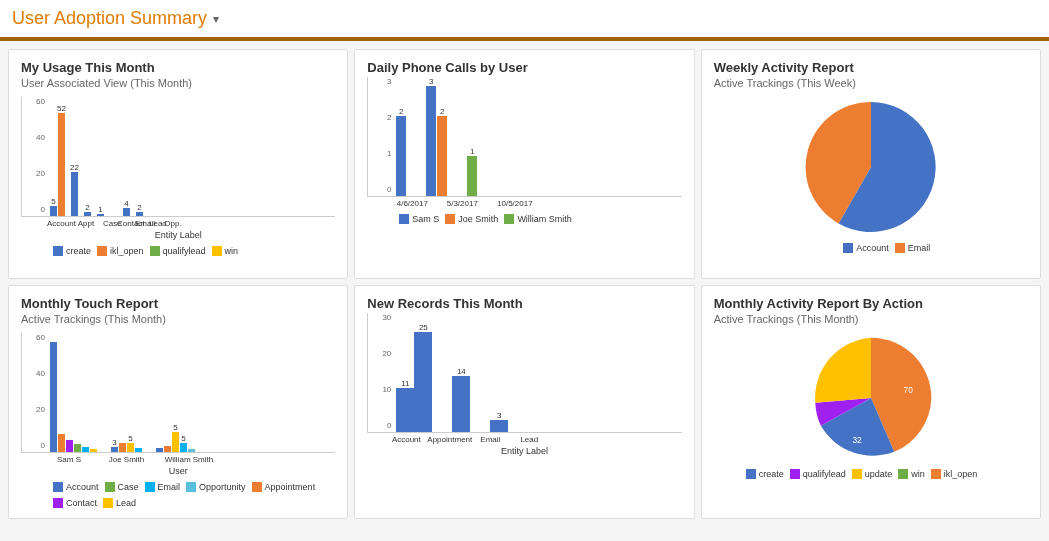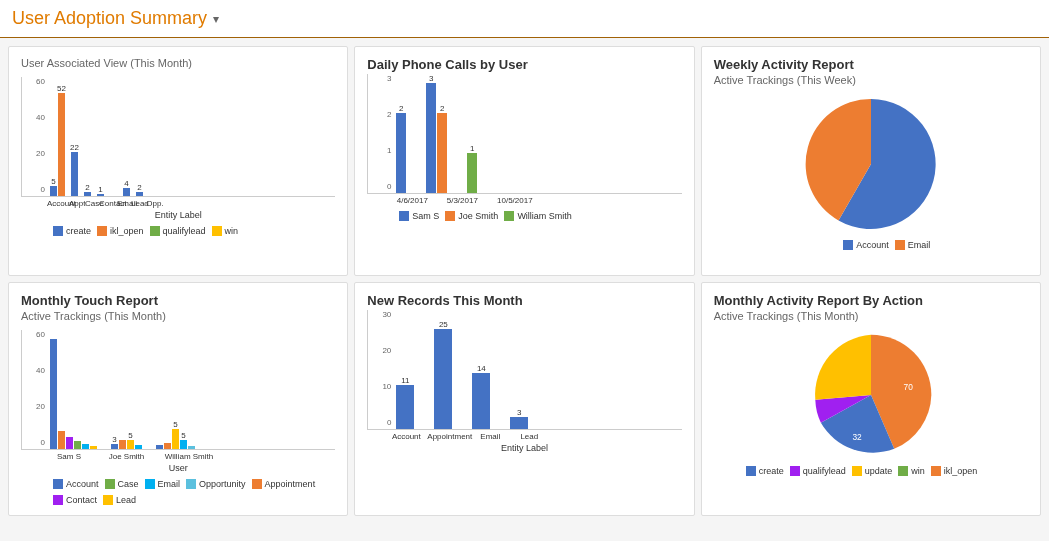--- a/index.html
+++ b/index.html
@@ -5,21 +5,21 @@
     * { box-sizing: border-box; margin: 0; padding: 0; }
     body {
       font-family: 'Segoe UI', Arial, sans-serif;
       background: #f5f5f5;
       font-size: 12px;
       color: #333;
     }
     .page-header {
       background: #fff;
       padding: 8px 12px;
-      border-bottom: 1px solid #a16207;
+      border-bottom: 4px solid #a16207;
       display: flex;
       align-items: center;
     }
     .page-title {
       font-size: 18px;
       font-weight: 400;
       color: #e07b00;
     }
     .dropdown-arrow {
       margin-left: 6px;
@@ -96,20 +96,21 @@
 <body>
 
 <div class="page-header">
   <span class="page-title">User Adoption Summary</span>
   <span class="dropdown-arrow">▾</span>
 </div>
 
 <div class="dashboard-grid">
 
   <div class="chart-card">
+    <div class="chart-title">My Usage This Month</div>
     <div class="chart-subtitle">User Associated View (This Month)</div>
     <div style="position:relative;">
       <div style="display:flex;align-items:flex-end;height:120px;border-left:1px solid #ccc;border-bottom:1px solid #ccc;padding-left:28px;position:relative;">
         <div style="position:absolute;left:0;top:0;height:100%;display:flex;flex-direction:column-reverse;justify-content:space-between;font-size:8px;color:#666;width:26px;text-align:right;padding-right:3px;padding-bottom:2px;">
           <span>0</span>
             <span>20</span>
             <span>40</span>
             <span>60</span>
         </div>
 
@@ -156,21 +157,21 @@
 
         <div style="display:flex;align-items:flex-end;gap:1px;margin-right:6px;flex-shrink:0;">
           <div class="bar-wrapper">
               <span class="data-label">2</span>
               <div class="bar" style="background:#4472C4;height:4px;width:7px;"></div>
             </div>
         </div>
       </div>
       <div style="display:flex;padding-left:26px;margin-top:2px;gap:0px;">
         <div style="font-size:8px;color:#333;width:22px;text-align:center;flex-shrink:0;">Account</div>
-        <div style="font-size:8px;color:#333;width:16px;text-align:center;flex-shrink:0;">Appt</div>
+        <div style="font-size:8px;color:#333;width:34px;text-align:center;flex-shrink:0;">Appt</div>
         <div style="font-size:8px;color:#333;width:14px;text-align:center;flex-shrink:0;">Case</div>
         <div style="font-size:8px;color:#333;width:18px;text-align:center;flex-shrink:0;">Contact</div>
         <div style="font-size:8px;color:#333;width:14px;text-align:center;flex-shrink:0;">Email</div>
         <div style="font-size:8px;color:#333;width:14px;text-align:center;flex-shrink:0;">Lead</div>
         <div style="font-size:8px;color:#333;width:20px;text-align:center;flex-shrink:0;">Opp.</div>
       </div>
       <div style="font-size:9px;color:#333;text-align:center;margin-top:2px;">Entity Label</div>
     </div>
     <div class="legend">
       <div class="legend-item">
@@ -386,21 +387,21 @@
     <div class="chart-title">New Records This Month</div>
     <div style="position:relative;">
       <div style="display:flex;align-items:flex-end;height:120px;border-left:1px solid #ccc;border-bottom:1px solid #ccc;padding-left:28px;position:relative;">
         <div style="position:absolute;left:0;top:0;height:100%;display:flex;flex-direction:column-reverse;justify-content:space-between;font-size:8px;color:#666;width:26px;text-align:right;padding-right:3px;padding-bottom:2px;">
           <span>0</span>
             <span>10</span>
             <span>20</span>
             <span>30</span>
         </div>
 
-        <div style="display:flex;align-items:flex-end;gap:1px;margin-right:20px;flex-shrink:0;">
+        <div style="display:flex;align-items:flex-end;gap:1px;flex-shrink:0;">
           <div class="bar-wrapper">
               <span class="data-label">11</span>
               <div class="bar" style="background:#4472C4;height:44px;width:18px;"></div>
             </div>
         </div>
 
         <div style="display:flex;align-items:flex-end;gap:1px;margin-right:20px;flex-shrink:0;">
           <div class="bar-wrapper">
               <span class="data-label">25</span>
               <div class="bar" style="background:#4472C4;height:100px;width:18px;"></div>

